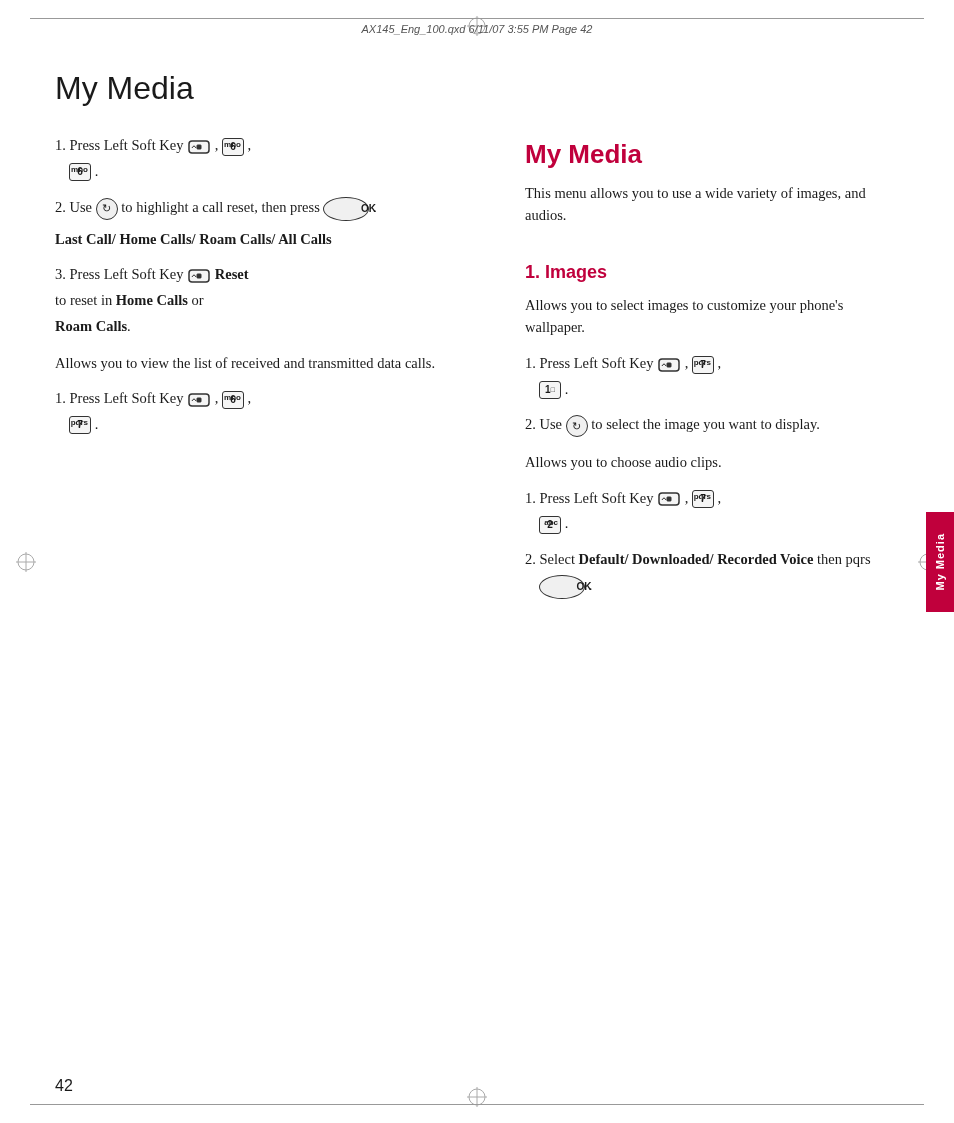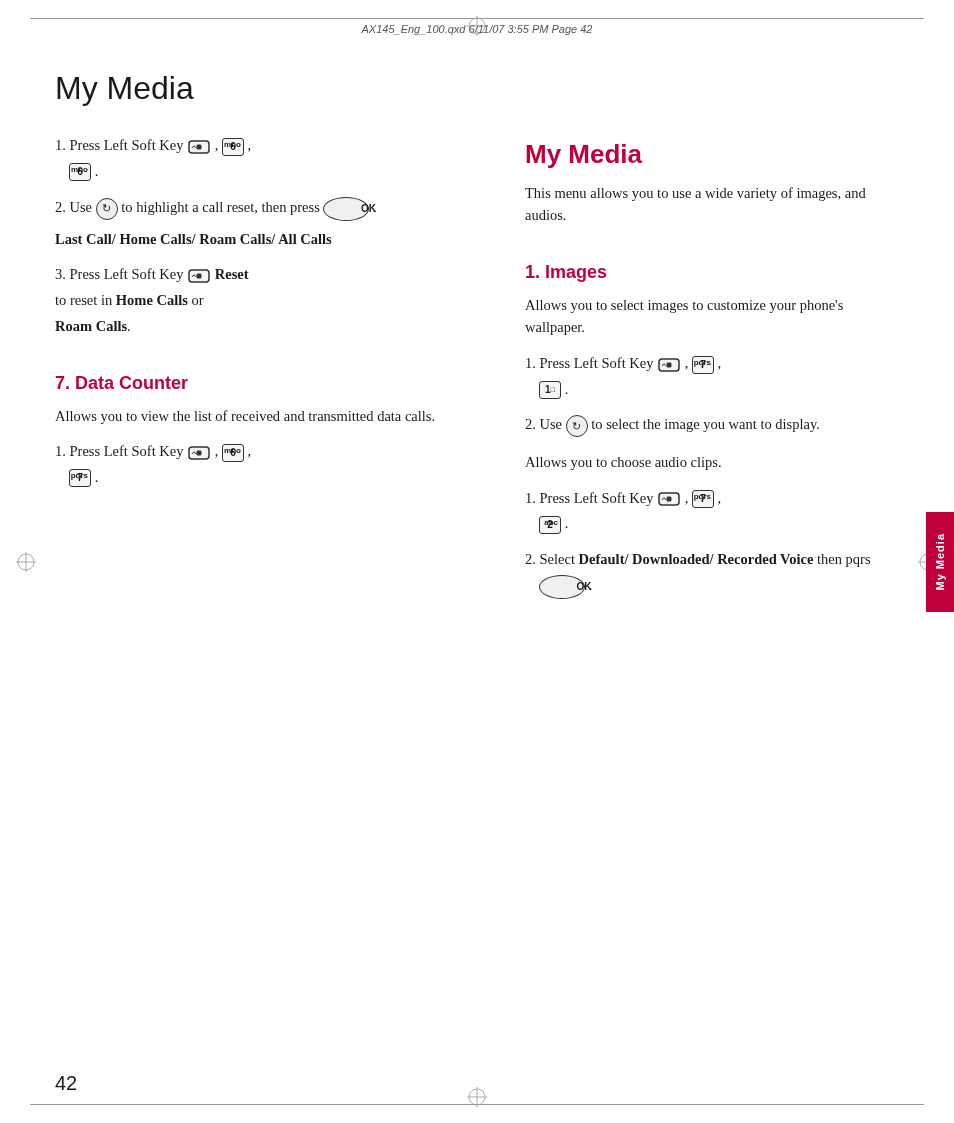--- a/index.html
+++ b/index.html
@@ -215,21 +215,21 @@
     .desc-para {
       margin-bottom: 14px;
       line-height: 1.55;
     }
 
     
     .page-number {
       position: absolute;
       bottom: 28px;
       left: 55px;
-      font-size: 20px;
+      font-size: 16px;
       font-family: Arial, sans-serif;
     }
 
     
     .reg-mark {
       position: absolute;
       width: 24px;
       height: 24px;
     }
     .reg-mark-top {
@@ -359,23 +359,20 @@
         <p>
           <span>to reset in </span>
           <strong>Home Calls</strong>
           <span> or</span>
         </p>
         <p>
           <strong>Roam Calls</strong><span>.</span>
         </p>
       </div>
 
-      <div class="section-heading">
-        <span>7. Data Counter</span>
-      </div>
 
       <p class="desc-para">Allows you to view the list of received and transmitted data calls.</p>
 
       <div class="list-item">
         <p>
           <span>1. Press Left Soft Key </span>
           <span class="soft-key-icon">
             <svg viewBox="0 0 22 18" fill="none" xmlns="http://www.w3.org/2000/svg">
               <rect x="1" y="3" width="20" height="12" rx="3" stroke="#333" stroke-width="1.5" fill="#f5f5f5"></rect>
               <path d="M4 10 Q6 6 8 10" stroke="#333" stroke-width="1" fill="none"></path>

